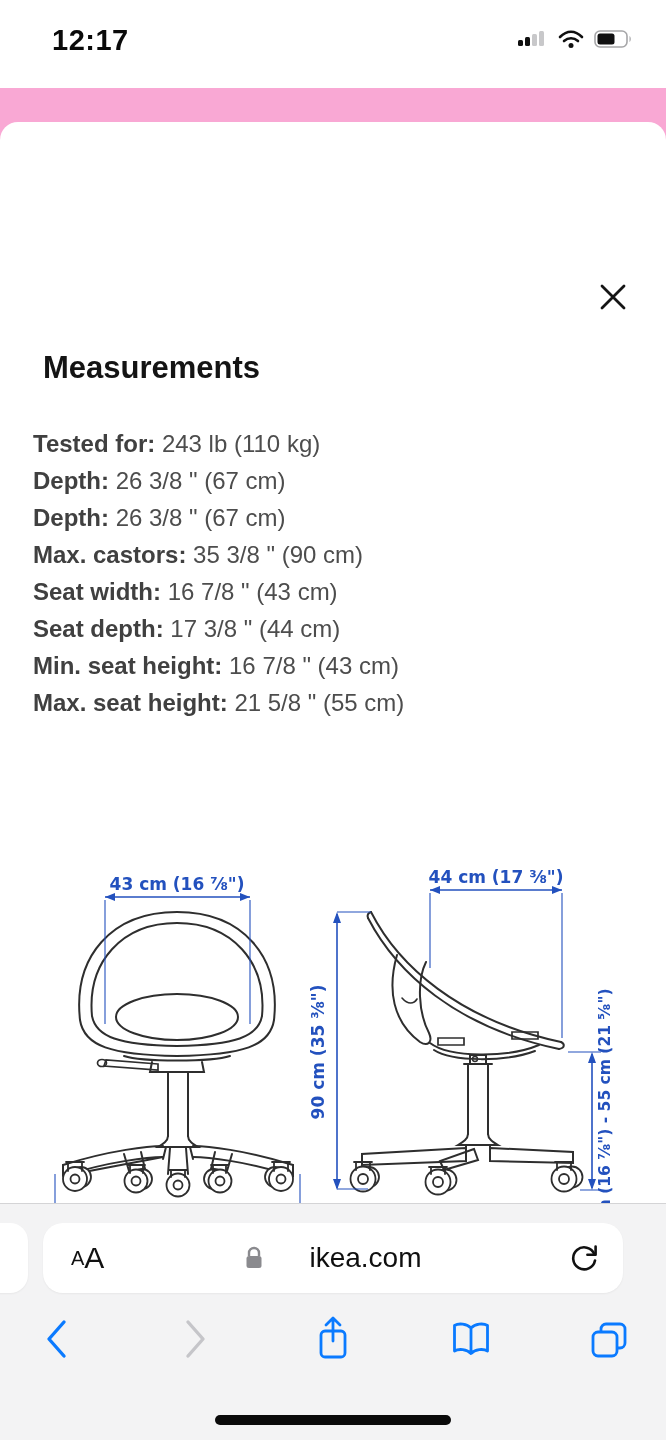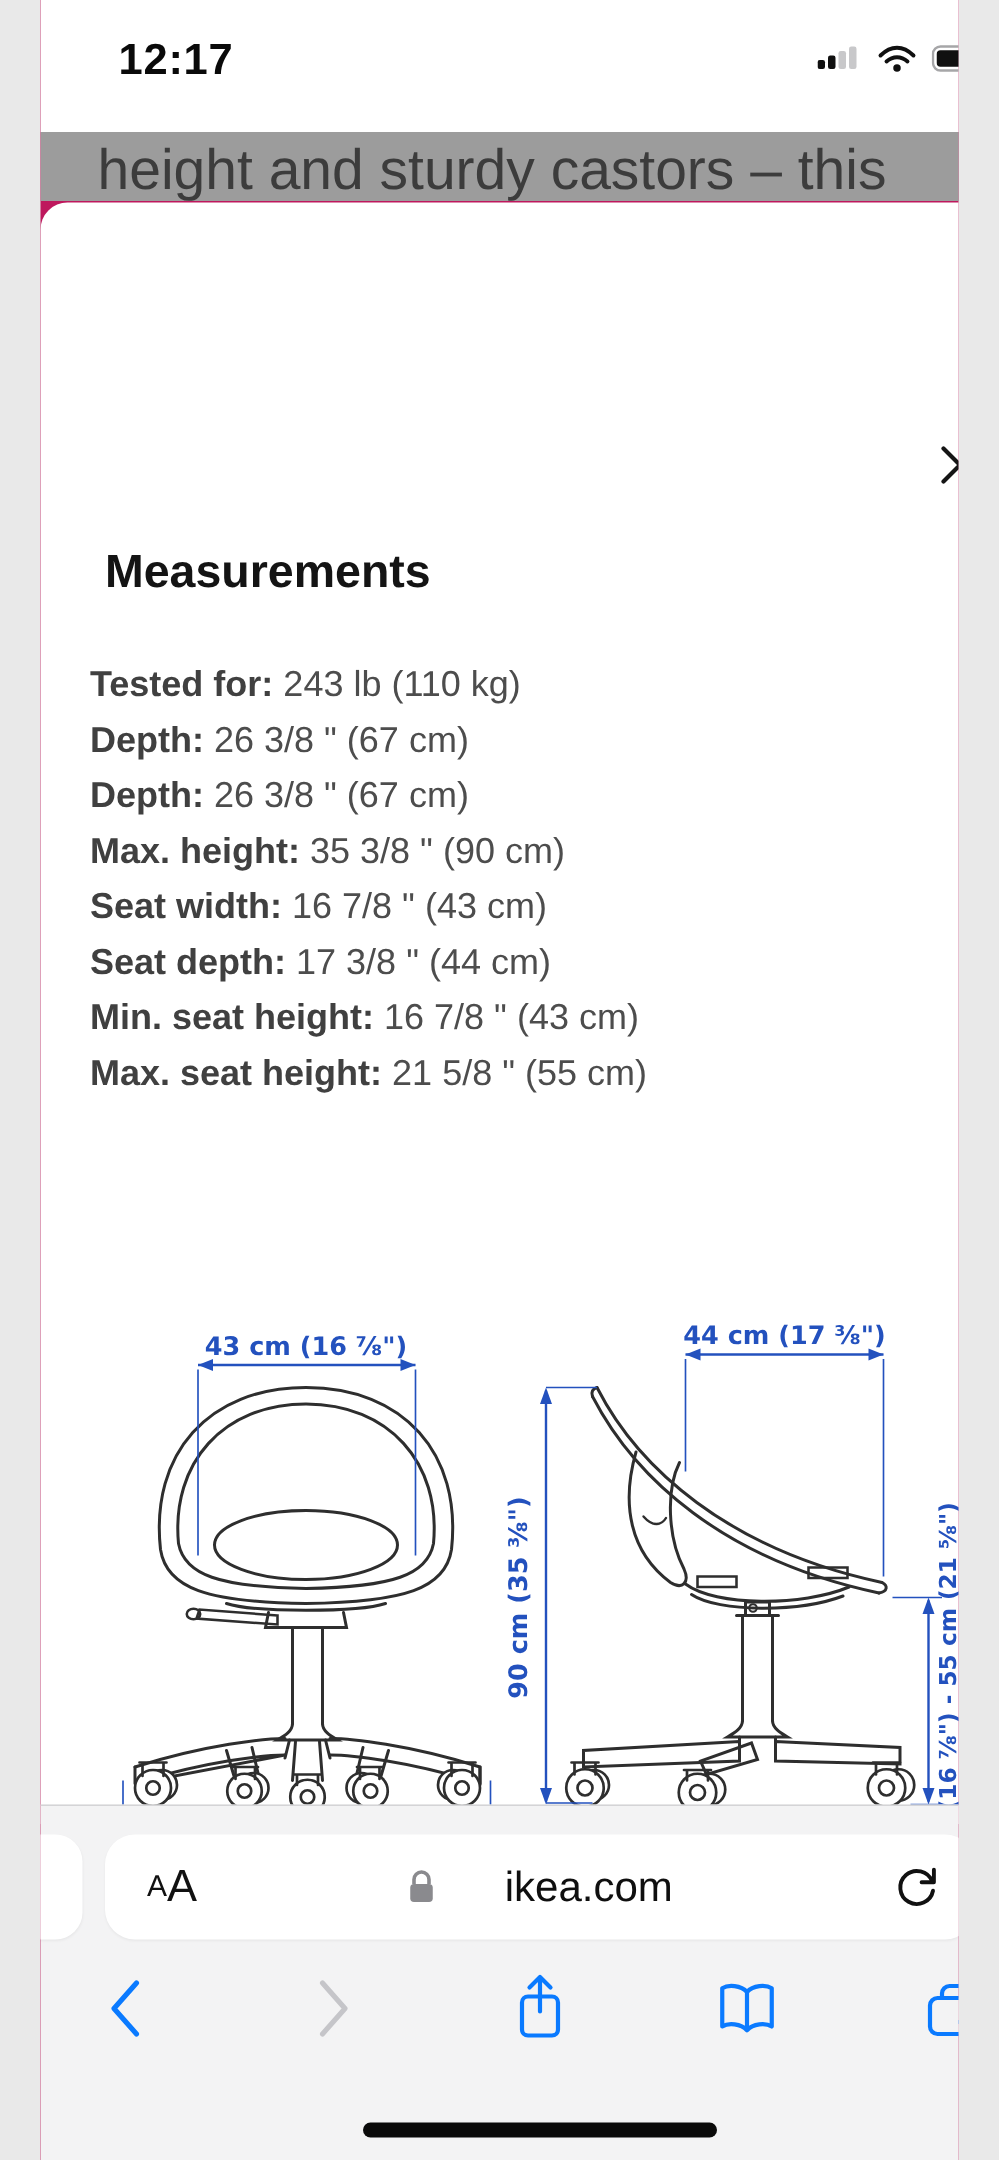--- a/index.html
+++ b/index.html
@@ -1,31 +1,31 @@
 <!DOCTYPE html>
 <html><head>
 <meta charset="utf-8">
 <style>
   html,body{margin:0;padding:0;background:#e9e9e9;}
   *{box-sizing:border-box;}
-  #frame{position:relative;width:612px;height:1440px;background:#be185d;overflow:hidden;
+  #frame{position:relative;width:666px;height:1440px;background:#f9a8d4;overflow:hidden;
          font-family:"Liberation Sans",sans-serif;margin:0 auto;}
 
   
   .statusbar{position:absolute;top:0;left:0;width:666px;height:88px;background:#fff;z-index:5;}
   .time{position:absolute;left:52px;top:24px;font-size:29px;font-weight:700;color:#0a0a0a;letter-spacing:.5px;}
   .sicons{position:absolute;right:32px;top:28px;display:flex;align-items:center;gap:10px;}
 
   
   .dimstrip{position:absolute;top:88px;left:0;width:666px;height:46px;background:#9c9c9c;overflow:hidden;z-index:1;}
   .dimtext{position:absolute;left:38px;top:5px;font-size:38px;color:#3c3c3c;white-space:nowrap;}
 
   
   .sheet{position:absolute;top:122px;left:0;width:666px;height:1081px;background:#fff;
-         border-radius:18px 18px 0 0;z-index:2;margin-top:13px;}
+         border-radius:18px 18px 0 0;z-index:2;}
   .closebtn{position:absolute;top:160px;right:38px;width:30px;height:30px;cursor:pointer;}
   .sheet h1{position:absolute;top:228px;left:43px;margin:0;font-size:31px;font-weight:700;color:#141414;}
   .mlist{position:absolute;top:303px;left:33px;font-size:24px;color:#4a4a4a;}
   .m-row{height:37px;line-height:37px;white-space:nowrap;}
   .m-label{font-weight:700;color:#404040;}
   .m-value{color:#4d4d4d;}
 
   
   .diagram{position:absolute;top:726px;left:0;}
   .dimtxt{font-family:"DejaVu Sans",sans-serif;font-weight:bold;}
@@ -67,23 +67,20 @@
         <circle cx="13" cy="15.4" r="2.5" fill="#101010"></circle>
       </svg>
       <svg width="40" height="20" viewBox="0 0 40 20">
         <rect x="1" y="2" width="32" height="16" rx="5" fill="none" stroke="#a6a6a8" stroke-width="1.6"></rect>
         <rect x="3.5" y="4.5" width="17" height="11" rx="2.5" fill="#101010"></rect>
         <path d="M35.5 7 C37.2 7.8 37.2 12.2 35.5 13 Z" fill="#a6a6a8"></path>
       </svg>
     </div>
   </div>
 
-  <div class="dimstrip">
-    <div class="dimtext">height and sturdy castors – this</div>
-  </div>
 
   <div class="sheet">
     <svg class="closebtn" viewBox="0 0 30 30">
       <path d="M4 4 L26 26 M26 4 L4 26" stroke="#151515" stroke-width="2.8" stroke-linecap="round"></path>
     </svg>
     <h1>Measurements</h1>
 
     <div class="mlist">
       <div class="m-row">
         <span class="m-label">Tested for:</span>
@@ -91,21 +88,21 @@
       </div>
       <div class="m-row">
         <span class="m-label">Depth:</span>
         <span class="m-value">26 3/8 " (67 cm)</span>
       </div>
       <div class="m-row">
         <span class="m-label">Depth:</span>
         <span class="m-value">26 3/8 " (67 cm)</span>
       </div>
       <div class="m-row">
-        <span class="m-label">Max. height:</span>
+        <span class="m-label">Max. castors:</span>
         <span class="m-value">35 3/8 " (90 cm)</span>
       </div>
       <div class="m-row">
         <span class="m-label">Seat width:</span>
         <span class="m-value">16 7/8 " (43 cm)</span>
       </div>
       <div class="m-row">
         <span class="m-label">Seat depth:</span>
         <span class="m-value">17 3/8 " (44 cm)</span>
       </div>

